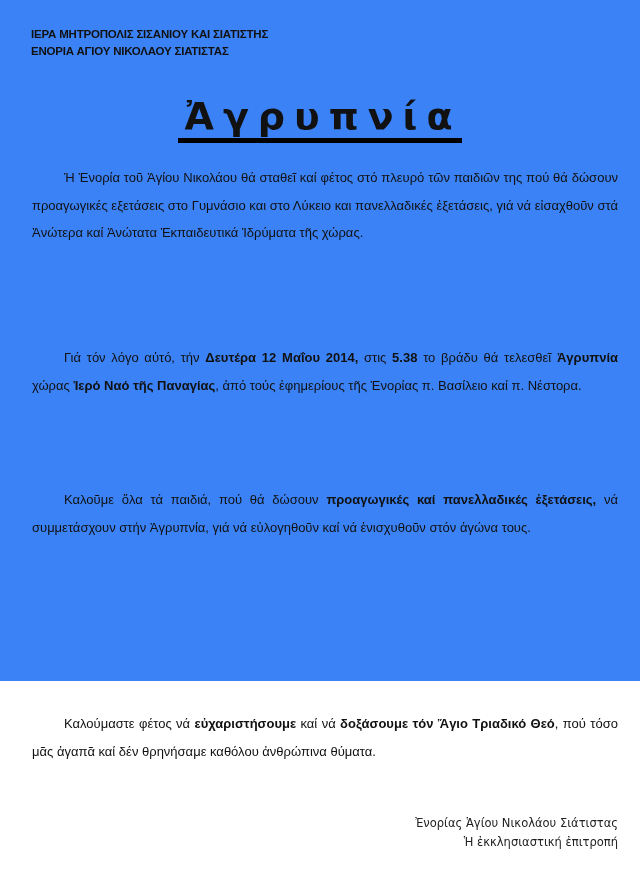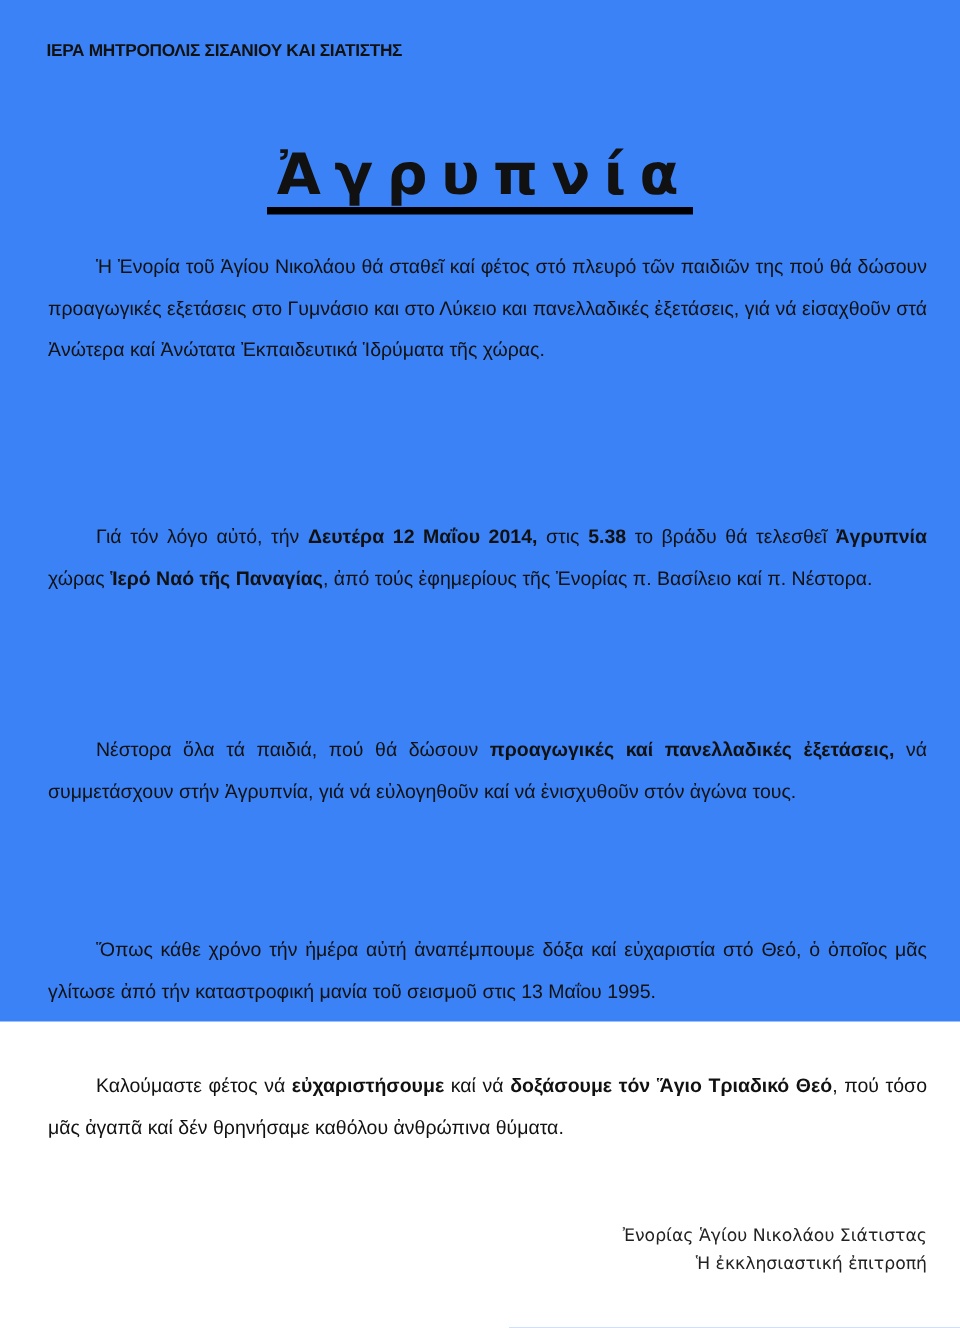--- a/index.html
+++ b/index.html
@@ -13,37 +13,35 @@
   .para b { font-weight: bold; }
   .sig { position: absolute; right: 22px; top: 814px; text-align: right; font-family: "DejaVu Sans", sans-serif; font-size: 11.5px; line-height: 19px; color: #222; }
 </style>
 </head>
 <body>
 
 <div class="page">
 
   <div class="header">
     <div>ΙΕΡΑ ΜΗΤΡΟΠΟΛΙΣ ΣΙΣΑΝΙΟΥ ΚΑΙ ΣΙΑΤΙΣΤΗΣ</div>
+    <div>ΕΝΟΡΙΑ ΑΓΙΟΥ ΝΙΚΟΛΑΟΥ ΣΙΑΤΙΣΤΑΣ</div>
   </div>
 
   <div class="title">
     <span>Ἀγρυπνία</span>
   </div>
 
   <p class="para" style="top:164px; margin:0;">
     <span>Ἡ Ἐνορία τοῦ Ἁγίου Νικολάου θά σταθεῖ καί φέτος στό πλευρό τῶν παιδιῶν της πού θά δώσουν προαγωγικές εξετάσεις στο Γυμνάσιο και στο Λύκειο και πανελλαδικές ἐξετάσεις, γιά νά εἰσαχθοῦν στά Ἀνώτερα καί Ἀνώτατα Ἐκπαιδευτικά Ἱδρύματα τῆς χώρας.</span>
   </p>
 
   <p class="para" style="top:344px; margin:0;"><span>Γιά τόν λόγο αὐτό, τήν </span><b>Δευτέρα 12 Μαΐου 2014,</b><span> στις </span><b>5.38</b><span> το βράδυ θά τελεσθεῖ </span><b>Ἀγρυπνία</b><span> χώρας </span><b>Ἱερό Ναό τῆς Παναγίας</b><span>, ἀπό τούς ἐφημερίους τῆς Ἐνορίας π. Βασίλειο καί π. Νέστορα.</span></p>
 
-  <p class="para" style="top:486px; margin:0;"><span>Νέστορα ὅλα τά παιδιά, πού θά δώσουν </span><b>προαγωγικές καί πανελλαδικές ἐξετάσεις,</b><span> νά συμμετάσχουν στήν Ἀγρυπνία, γιά νά εὐλογηθοῦν καί νά ἐνισχυθοῦν στόν ἀγώνα τους.</span></p>
+  <p class="para" style="top:486px; margin:0;"><span>Καλοῦμε ὅλα τά παιδιά, πού θά δώσουν </span><b>προαγωγικές καί πανελλαδικές ἐξετάσεις,</b><span> νά συμμετάσχουν στήν Ἀγρυπνία, γιά νά εὐλογηθοῦν καί νά ἐνισχυθοῦν στόν ἀγώνα τους.</span></p>
 
-  <p class="para" style="top:619px; margin:0;">
-    <span>Ὅπως κάθε χρόνο τήν ἡμέρα αὐτή ἀναπέμπουμε δόξα καί εὐχαριστία στό Θεό, ὁ ὁποῖος μᾶς γλίτωσε  ἀπό τήν καταστροφική μανία τοῦ σεισμοῦ στις 13 Μαΐου 1995.</span>
-  </p>
 
   <p class="para" style="top:710px; margin:0;"><span>Καλούμαστε φέτος νά </span><b>εὐχαριστήσουμε</b><span> καί νά </span><b>δοξάσουμε τόν Ἅγιο Τριαδικό Θεό</b><span>, πού τόσο μᾶς ἀγαπᾶ καί δέν θρηνήσαμε καθόλου ἀνθρώπινα θύματα.</span></p>
 
   <div class="sig">
     <div>Ἐνορίας Ἁγίου Νικολάου Σιάτιστας</div>
     <div>Ἡ ἐκκλησιαστική ἐπιτροπή</div>
   </div>
 
 </div>
 

